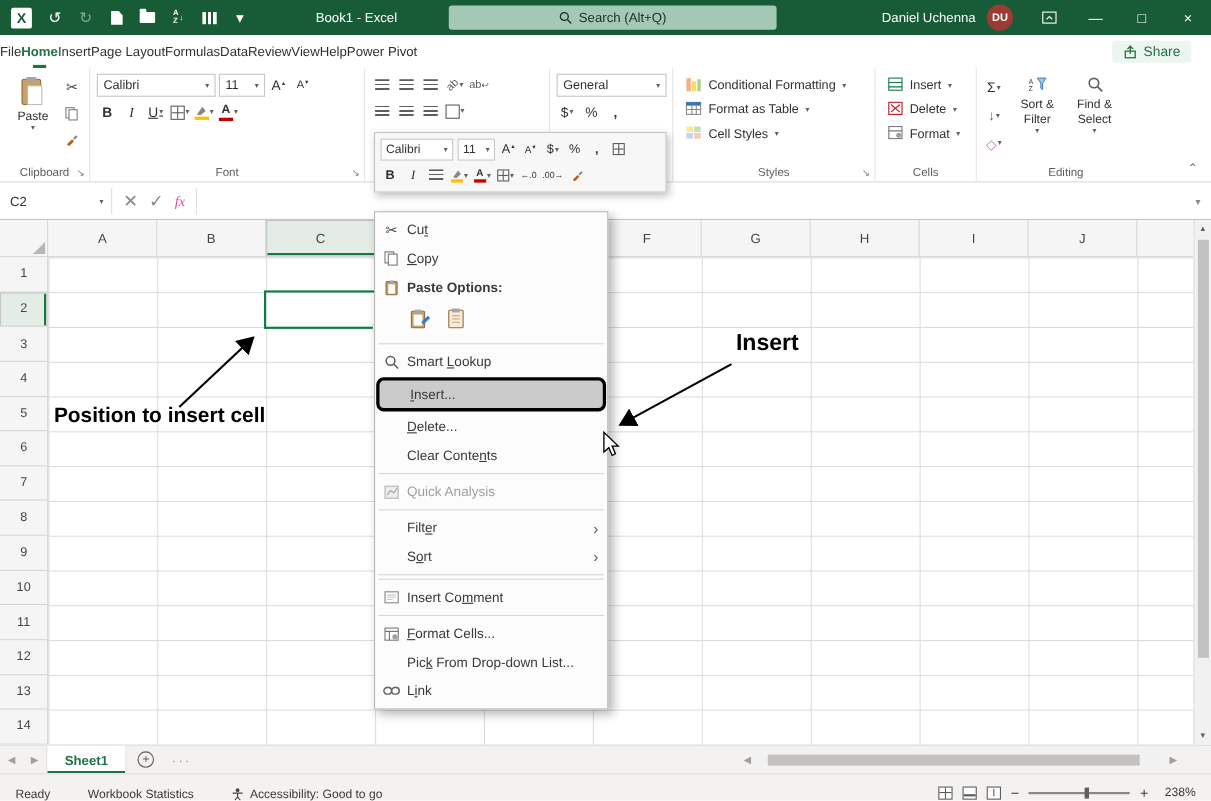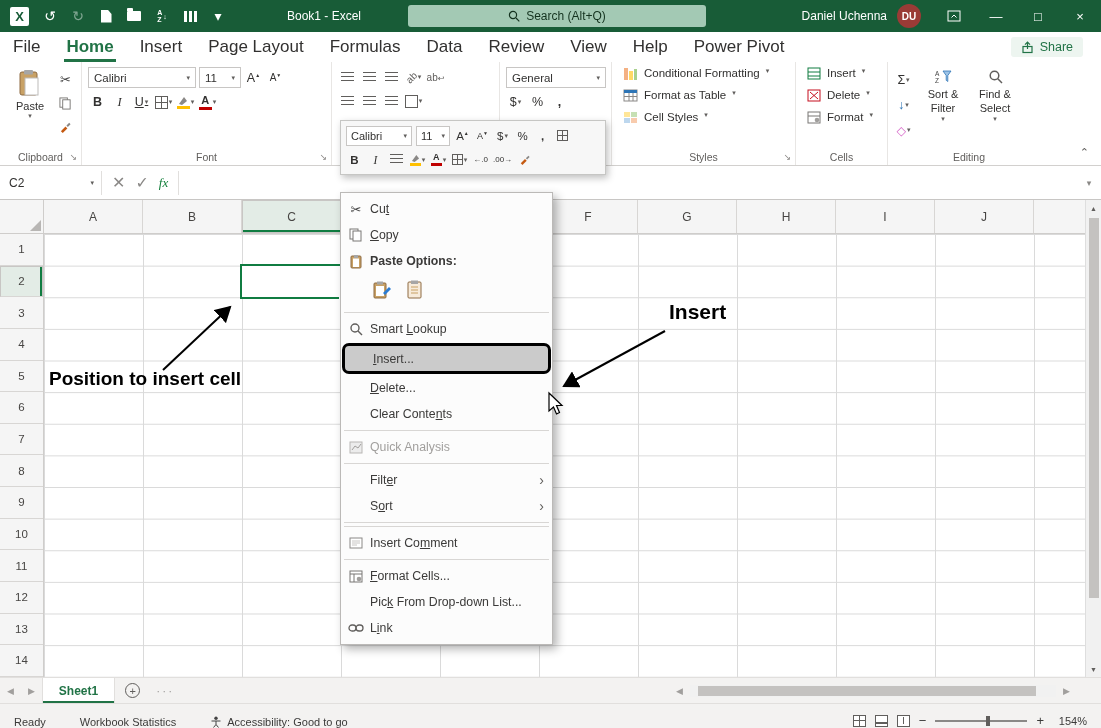--- a/index.html
+++ b/index.html
@@ -21,21 +21,21 @@
 .tb-title{margin-left:62px;font-size:12px;white-space:nowrap}
 #searchbox{position:absolute;left:408px;top:5px;width:298px;height:22px;background:#A3C9B4;border-radius:3px;display:flex;align-items:center;justify-content:center;gap:6px;color:#14331F;font-size:12px;cursor:pointer}
 .tb-right{position:absolute;right:0;top:0;height:32px;display:flex;align-items:center}
 .uname{font-size:12px;margin-right:10px}
 .avatar{width:24px;height:24px;border-radius:50%;background:#9A3B36;color:#fff;font-size:10px;font-weight:700;display:flex;align-items:center;justify-content:center;margin-right:12px}
 .tbbtn{width:42px;height:32px;display:flex;align-items:center;justify-content:center;font-size:13px;color:#fff}
 
 
 #tabsrow{position:absolute;top:32px;left:0;width:100%;height:30px;background:#fff;display:flex;align-items:center}
 #ribbon-tabs{display:flex;height:100%}
-.rtab{padding:0 13px;height:30px;line-height:30px;font-size:17px;color:#323130;cursor:pointer;position:relative;white-space:nowrap}
+.rtab{padding:0 0;height:30px;line-height:30px;font-size:12px;color:#323130;cursor:pointer;position:relative;white-space:nowrap}
 .rtab.active{color:#217346;font-weight:700}
 .rtab.active::after{content:"";position:absolute;left:11px;right:11px;bottom:0;height:3px;background:#217346}
 #sharebtn{margin-left:auto;margin-right:18px;display:flex;align-items:center;gap:6px;font-size:12.5px;color:#217346;background:#EDF5F0;border-radius:3px;padding:3px 10px;cursor:pointer}
 
 
 #ribbon{position:absolute;top:62px;left:0;width:100%;height:104px;background:#fff;border-bottom:1px solid #D2D0CE;display:flex}
 .rgroup{position:relative;height:100%;border-right:1px solid #E8E6E4;padding:5px 5px 18px 6px}
 .glabel{position:absolute;bottom:2px;left:0;right:0;text-align:center;font-size:10.5px;color:#605E5C;white-space:nowrap}
 .launcher{position:absolute;bottom:3px;right:4px;font-size:9px;color:#8A8886}
 .rrow{display:flex;align-items:center;gap:3px;margin-bottom:4px}
@@ -43,30 +43,30 @@
 .dd{font-size:7px;color:#605E5C}
 .sel{display:flex;align-items:center;justify-content:space-between;border:1px solid #C8C6C4;height:21px;padding:0 5px;font-size:11.5px;background:#fff;cursor:pointer}
 .ic-stack{display:inline-flex;flex-direction:column;align-items:center;line-height:1}
 .ic-stack .bar{display:block;width:13px;height:3px;margin-top:1px}
 .Atxt{font-size:11px;font-weight:700;line-height:1}
 .i-borders{display:inline-block;width:13px;height:13px;border:1px solid #605E5C;background:linear-gradient(#605E5C,#605E5C) center/1px 100% no-repeat,linear-gradient(#605E5C,#605E5C) center/100% 1px no-repeat}
 .i-al{display:inline-block;width:13px;height:11px;background:repeating-linear-gradient(to bottom,#605E5C 0 1.5px,transparent 1.5px 4px)}
 #pastebtn{display:flex;flex-direction:column;align-items:center;width:48px;padding-top:2px;cursor:pointer}
 #pastebtn .plabel{font-size:11px;margin-top:3px}
 .clipcol{display:flex;flex-direction:column;gap:4px;margin-left:2px;padding-top:2px}
-.stybtn,.celbtn{display:flex;gap:6px;height:22px;padding:0 5px;font-size:11.5px;color:#323130;cursor:pointer;white-space:nowrap}
+.stybtn,.celbtn{display:flex;align-items:center;gap:6px;height:22px;padding:0 5px;font-size:11.5px;color:#323130;cursor:pointer;white-space:nowrap}
 .edbig{display:flex;flex-direction:column;align-items:center;width:52px;text-align:center;font-size:11px;line-height:1.25;color:#323130;cursor:pointer;padding-top:2px}
 .edcol{display:flex;flex-direction:column;gap:5px;padding-top:3px;margin-right:4px}
 #collapse-ribbon{position:absolute;right:12px;bottom:6px;font-size:11px;color:#605E5C;cursor:pointer}
 
 
 #formulabar{position:absolute;top:166px;left:0;width:100%;height:34px;background:#fff;border-bottom:1px solid #C8C6C4;display:flex;align-items:center}
 #namebox{width:100px;height:24px;margin-left:2px;display:flex;align-items:center;justify-content:space-between;padding:0 7px;font-size:12px;border-right:1px solid #E1DFDD;cursor:pointer}
 #fbicons{display:flex;align-items:center;gap:10px;padding:0 10px;color:#8A8886;border-right:1px solid #E1DFDD;height:24px}
-.fx{font-family:"Liberation Serif",serif;font-style:italic;font-size:13px;color:#15803d}
+.fx{font-family:"Liberation Serif",serif;font-style:italic;font-size:13px;color:#ec4899}
 #formula-input{flex:1;height:24px}
 #fb-expand{width:24px;text-align:center;color:#8A8886;font-size:9px}
 
 
 #grid{position:absolute;top:200px;left:0;width:1101px;height:477px;background:#fff;overflow:hidden}
 #corner{position:absolute;top:0;left:0;width:44px;height:34px;background:#F5F5F5;border-right:1px solid #CFCDCB;border-bottom:1px solid #CFCDCB}
 #corner::after{content:"";position:absolute;right:2px;bottom:2px;border-style:solid;border-width:0 0 11px 11px;border-color:transparent transparent #B8B6B4 transparent}
 #col-headers{position:absolute;left:44px;top:0;right:16px;height:34px;display:flex;background:#F5F5F5;border-bottom:1px solid #CFCDCB}
 .colhdr{width:99px;height:100%;border-right:1px solid #D8D6D4;display:flex;align-items:center;justify-content:center;font-size:12px;color:#474543;cursor:pointer}
 .colhdr.sel{background:#E3ECE6;box-shadow:inset 0 -2px 0 #107C41}
@@ -524,21 +524,21 @@
     </span>
     <div id="sb-right">
       <span class="vw grid"></span>
       <span class="vw pl"></span>
       <span class="vw pb"></span>
       <span class="zsign">−</span>
       <div id="ztrack">
           <div id="zthumb"></div>
         </div>
       <span class="zsign">+</span>
-      <span id="zoomlabel">154%</span>
+      <span id="zoomlabel">238%</span>
     </div>
   </div>
 
   <div id="minitb">
     <div class="mrow">
       <div class="msel" style="width:66px">
           <span>Calibri</span>
           <span class="dd">▾</span>
         </div>
       <div class="msel" style="width:34px">

